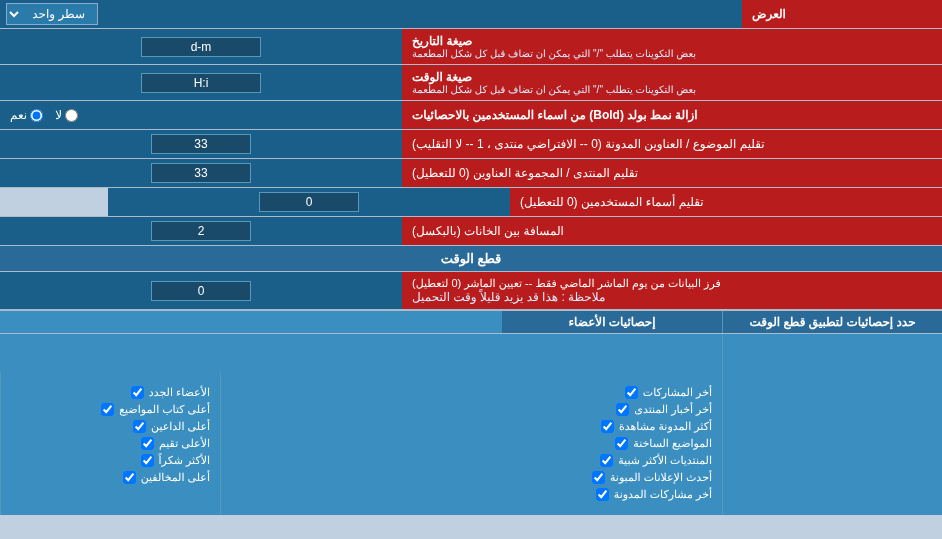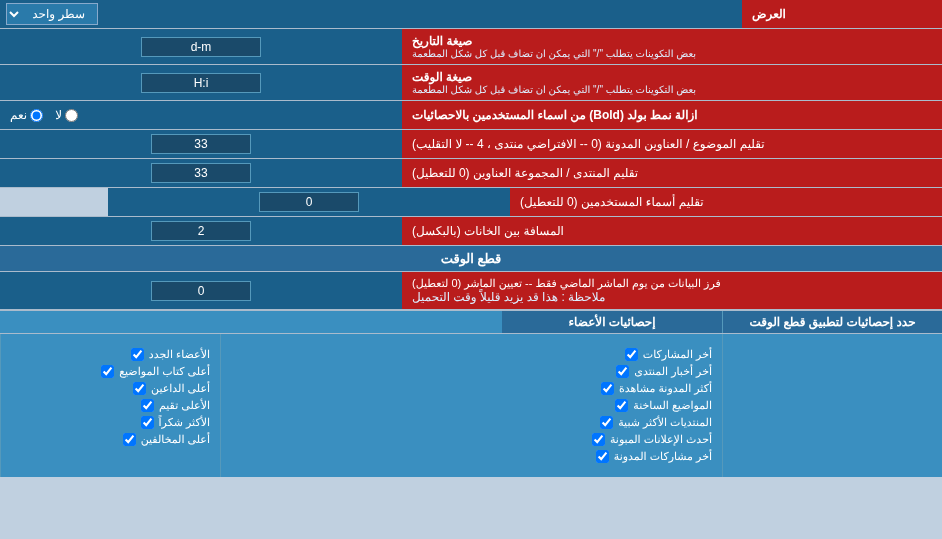--- a/index.html
+++ b/index.html
@@ -81,20 +81,21 @@
 
     
     .bottom-section {
       background: #3a8fc0;
       padding: 0;
     }
 
     .checkbox-col {
       padding: 12px 10px;
       border-left: 1px solid #5599bb;
+      margin-top: 38px;
     }
 
     .checkbox-item {
       display: flex;
       align-items: center;
       gap: 5px;
       padding: 2px 0;
       color: #fff;
       font-size: 11px;
       direction: rtl;
@@ -158,21 +159,21 @@
       <input type="radio" name="bold_radio" style=""> لا
     </label>
     <label class="radio-label" style="display:flex;align-items:center;gap:3px;">
       <input type="radio" name="bold_radio" checked="" style=""> نعم
     </label>
   </div>
 </div>
 
 <div class="row" style="min-height:28px;">
   <div class="label-cell cell-blue-mid" style="width:540px;">
-    تقليم الموضوع / العناوين المدونة (0 -- الافتراضي منتدى ، 4 -- لا التقليب)
+    تقليم الموضوع / العناوين المدونة (0 -- الافتراضي منتدى ، 1 -- لا التقليب)
   </div>
   <div class="input-cell cell-blue-dark" style="width:402px;">
     <input class="input-box" type="text" value="33" style="width: 100px;">
   </div>
 </div>
 
 <div class="row" style="min-height:28px;">
   <div class="label-cell cell-blue-mid" style="width:540px;">
     تقليم المنتدى / المجموعة العناوين (0 للتعطيل)
   </div>

